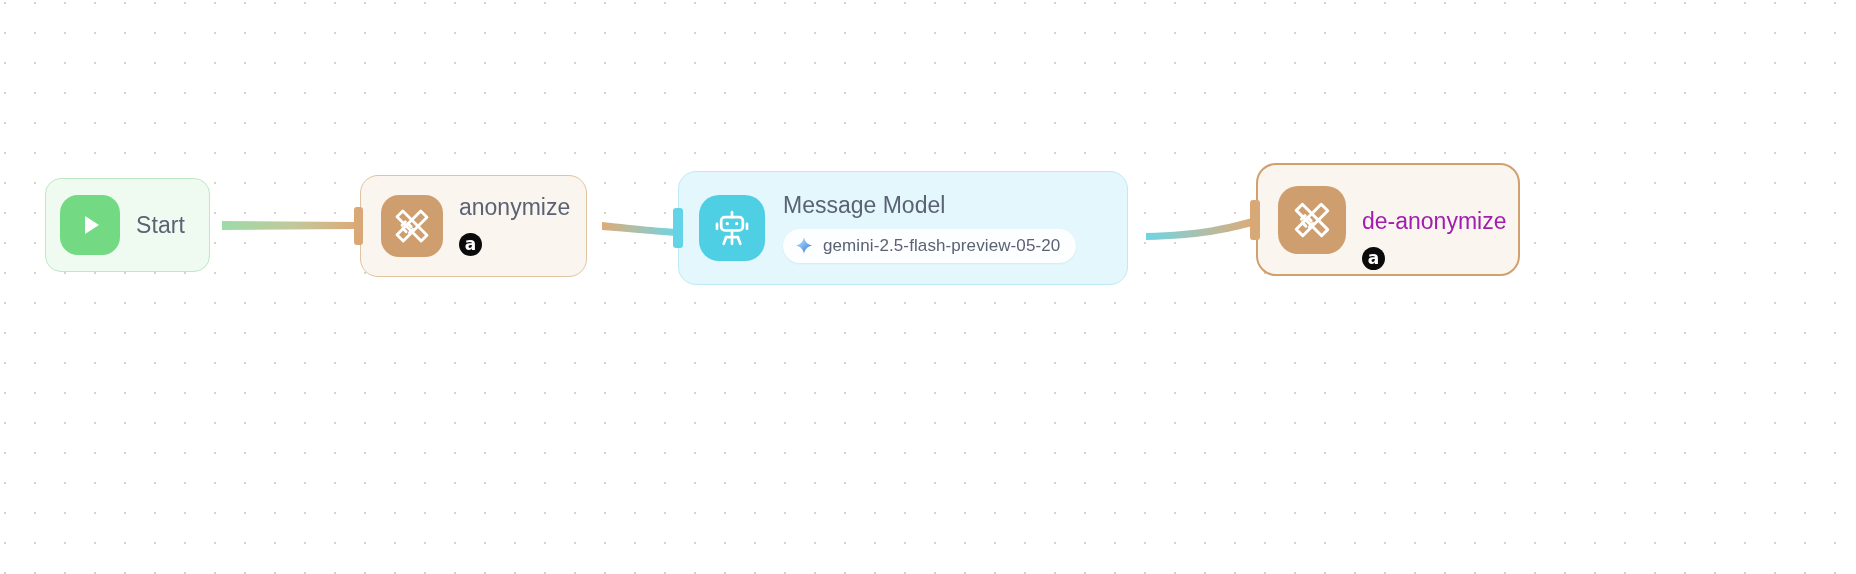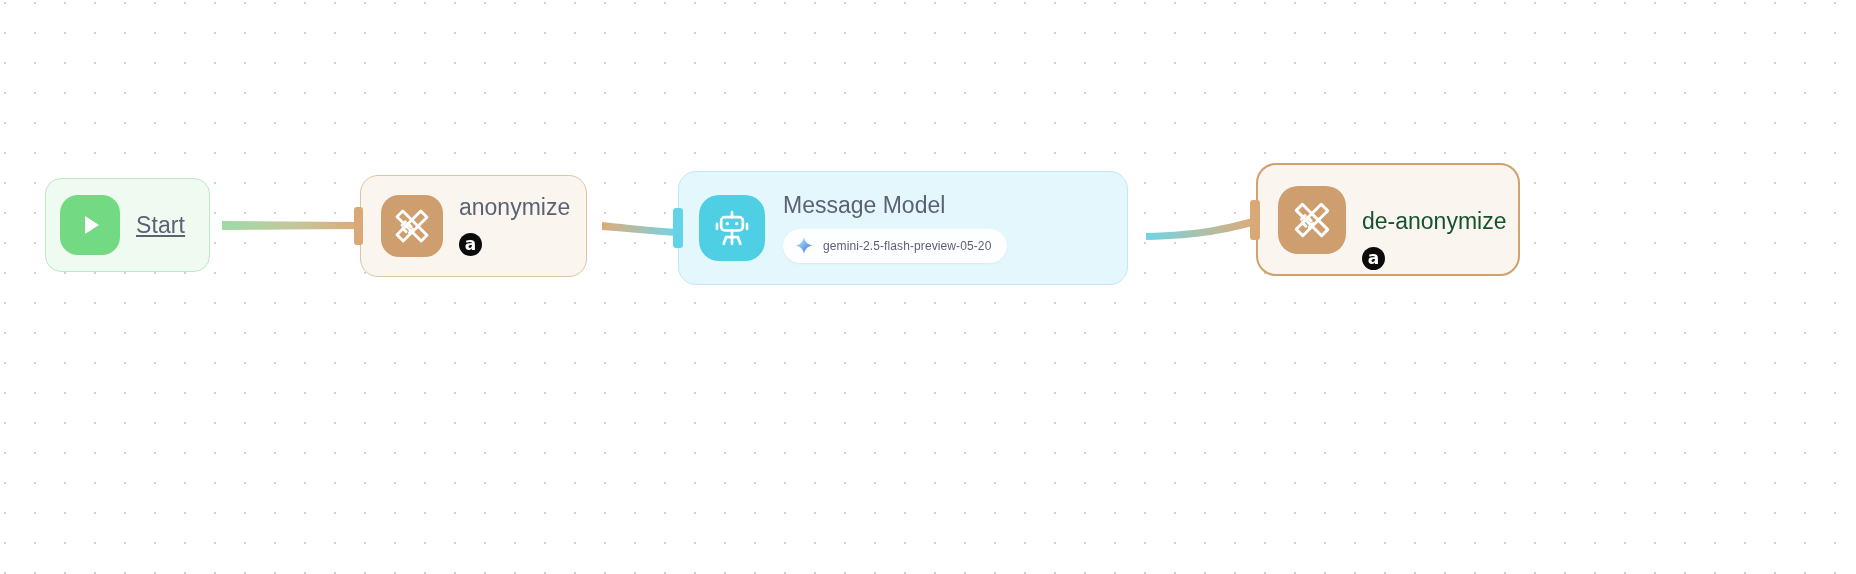--- a/index.html
+++ b/index.html
@@ -79,21 +79,20 @@
     height: 60px;
     background: #73d982;
     border-radius: 18px;
   }
   #start-label {
     margin-left: 16px;
     font-size: 23px;
     color: #5a6274;
     letter-spacing: .1px;
     white-space: nowrap;
-    text-decoration: underline;
   }
 
   
   #node-anonymize {
     left: 360px;
     top: 175px;
     width: 227px;
     height: 102px;
     background: #faf5ef;
     border: 1.5px solid #e0c3a2;
@@ -166,21 +165,21 @@
     align-items: center;
     gap: 9px;
     background: #fdfeff;
     border-radius: 18px;
     padding: 7px 16px 7px 11px;
     box-shadow: 0 1px 2px rgba(30,60,80,.07);
     white-space: nowrap;
     width: max-content;
   }
   #mm-model-name {
-    font-size: 12px;
+    font-size: 17px;
     color: #5a6274;
     letter-spacing: .1px;
   }
   #handle-mm-in {
     left: 673px;
     top: 208px;
     width: 10px;
     height: 40px;
     background: #63d4e8;
   }
@@ -200,21 +199,21 @@
     width: 68px;
     height: 68px;
     background: #ce9e6e;
     border-radius: 20px;
   }
   #deanon-body {
     margin-left: 16px;
   }
   #deanon-label {
     font-size: 23px;
-    color: #14532d;
+    color: #a21caf;
     white-space: nowrap;
     line-height: 1;
     margin-top: 41px;
   }
   #deanon-badge {
     margin-top: 14px;
     width: 23px;
     height: 23px;
     border-radius: 50%;
     background: #0b0b0b;

